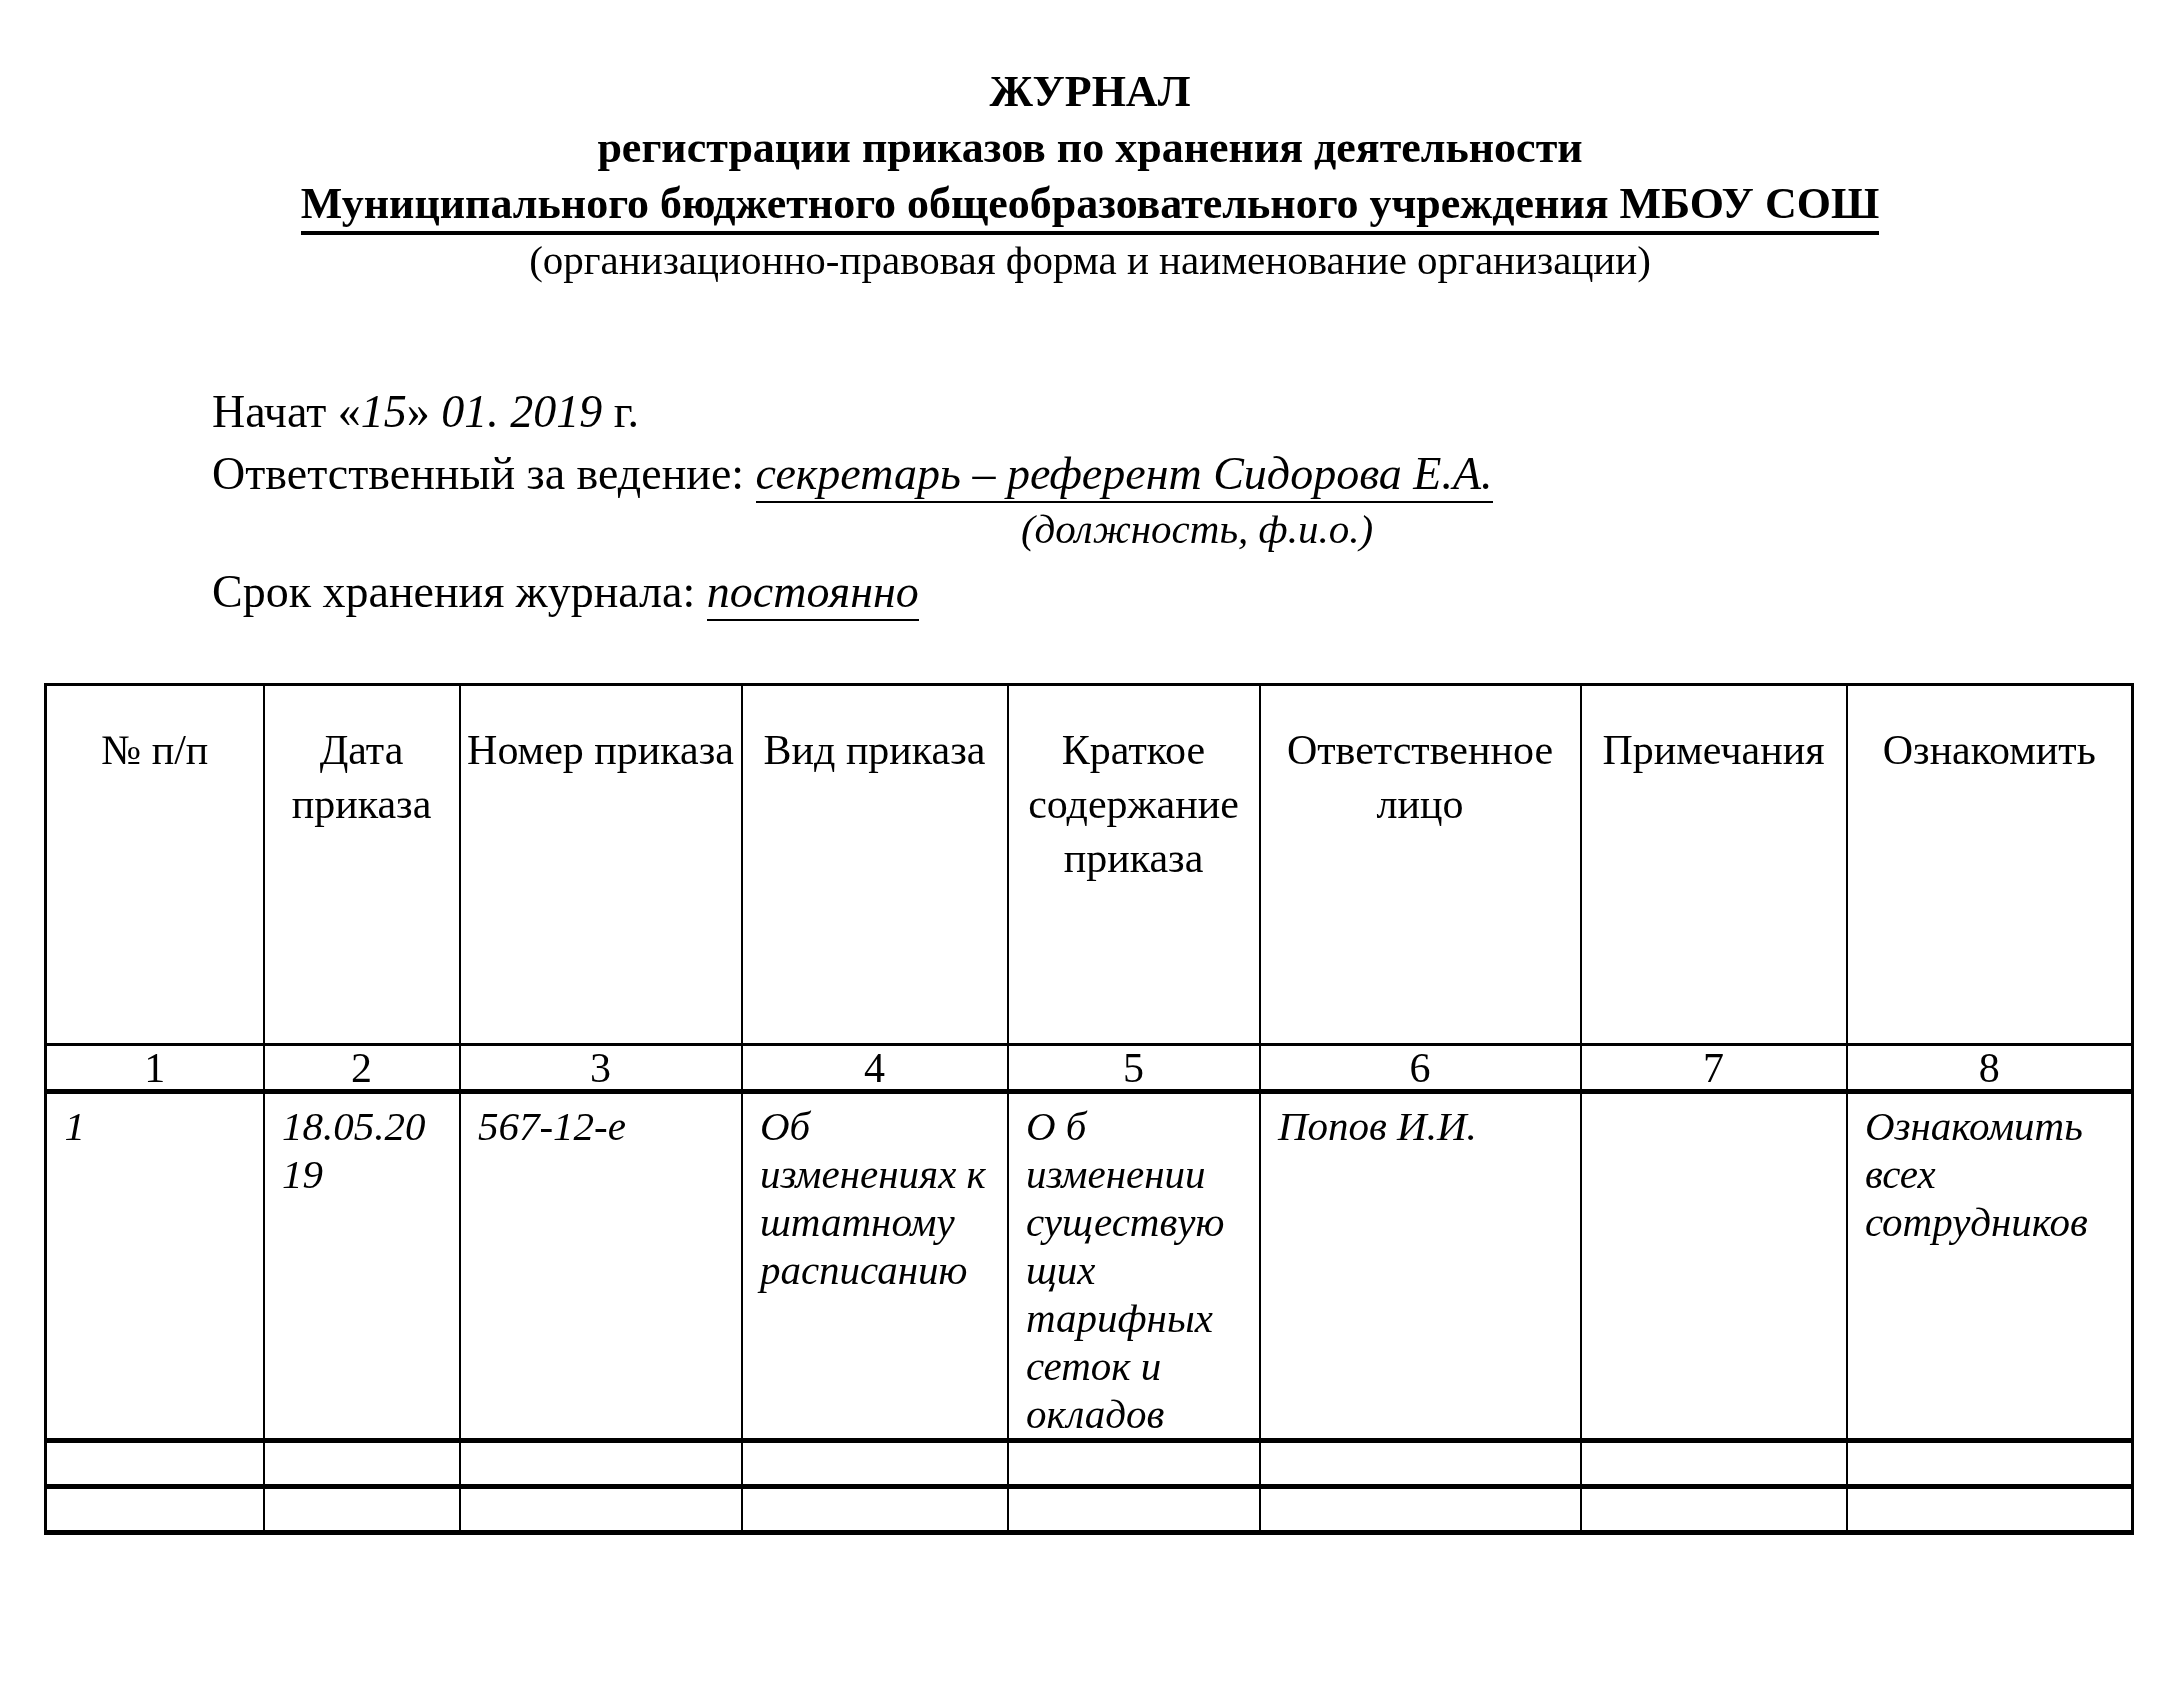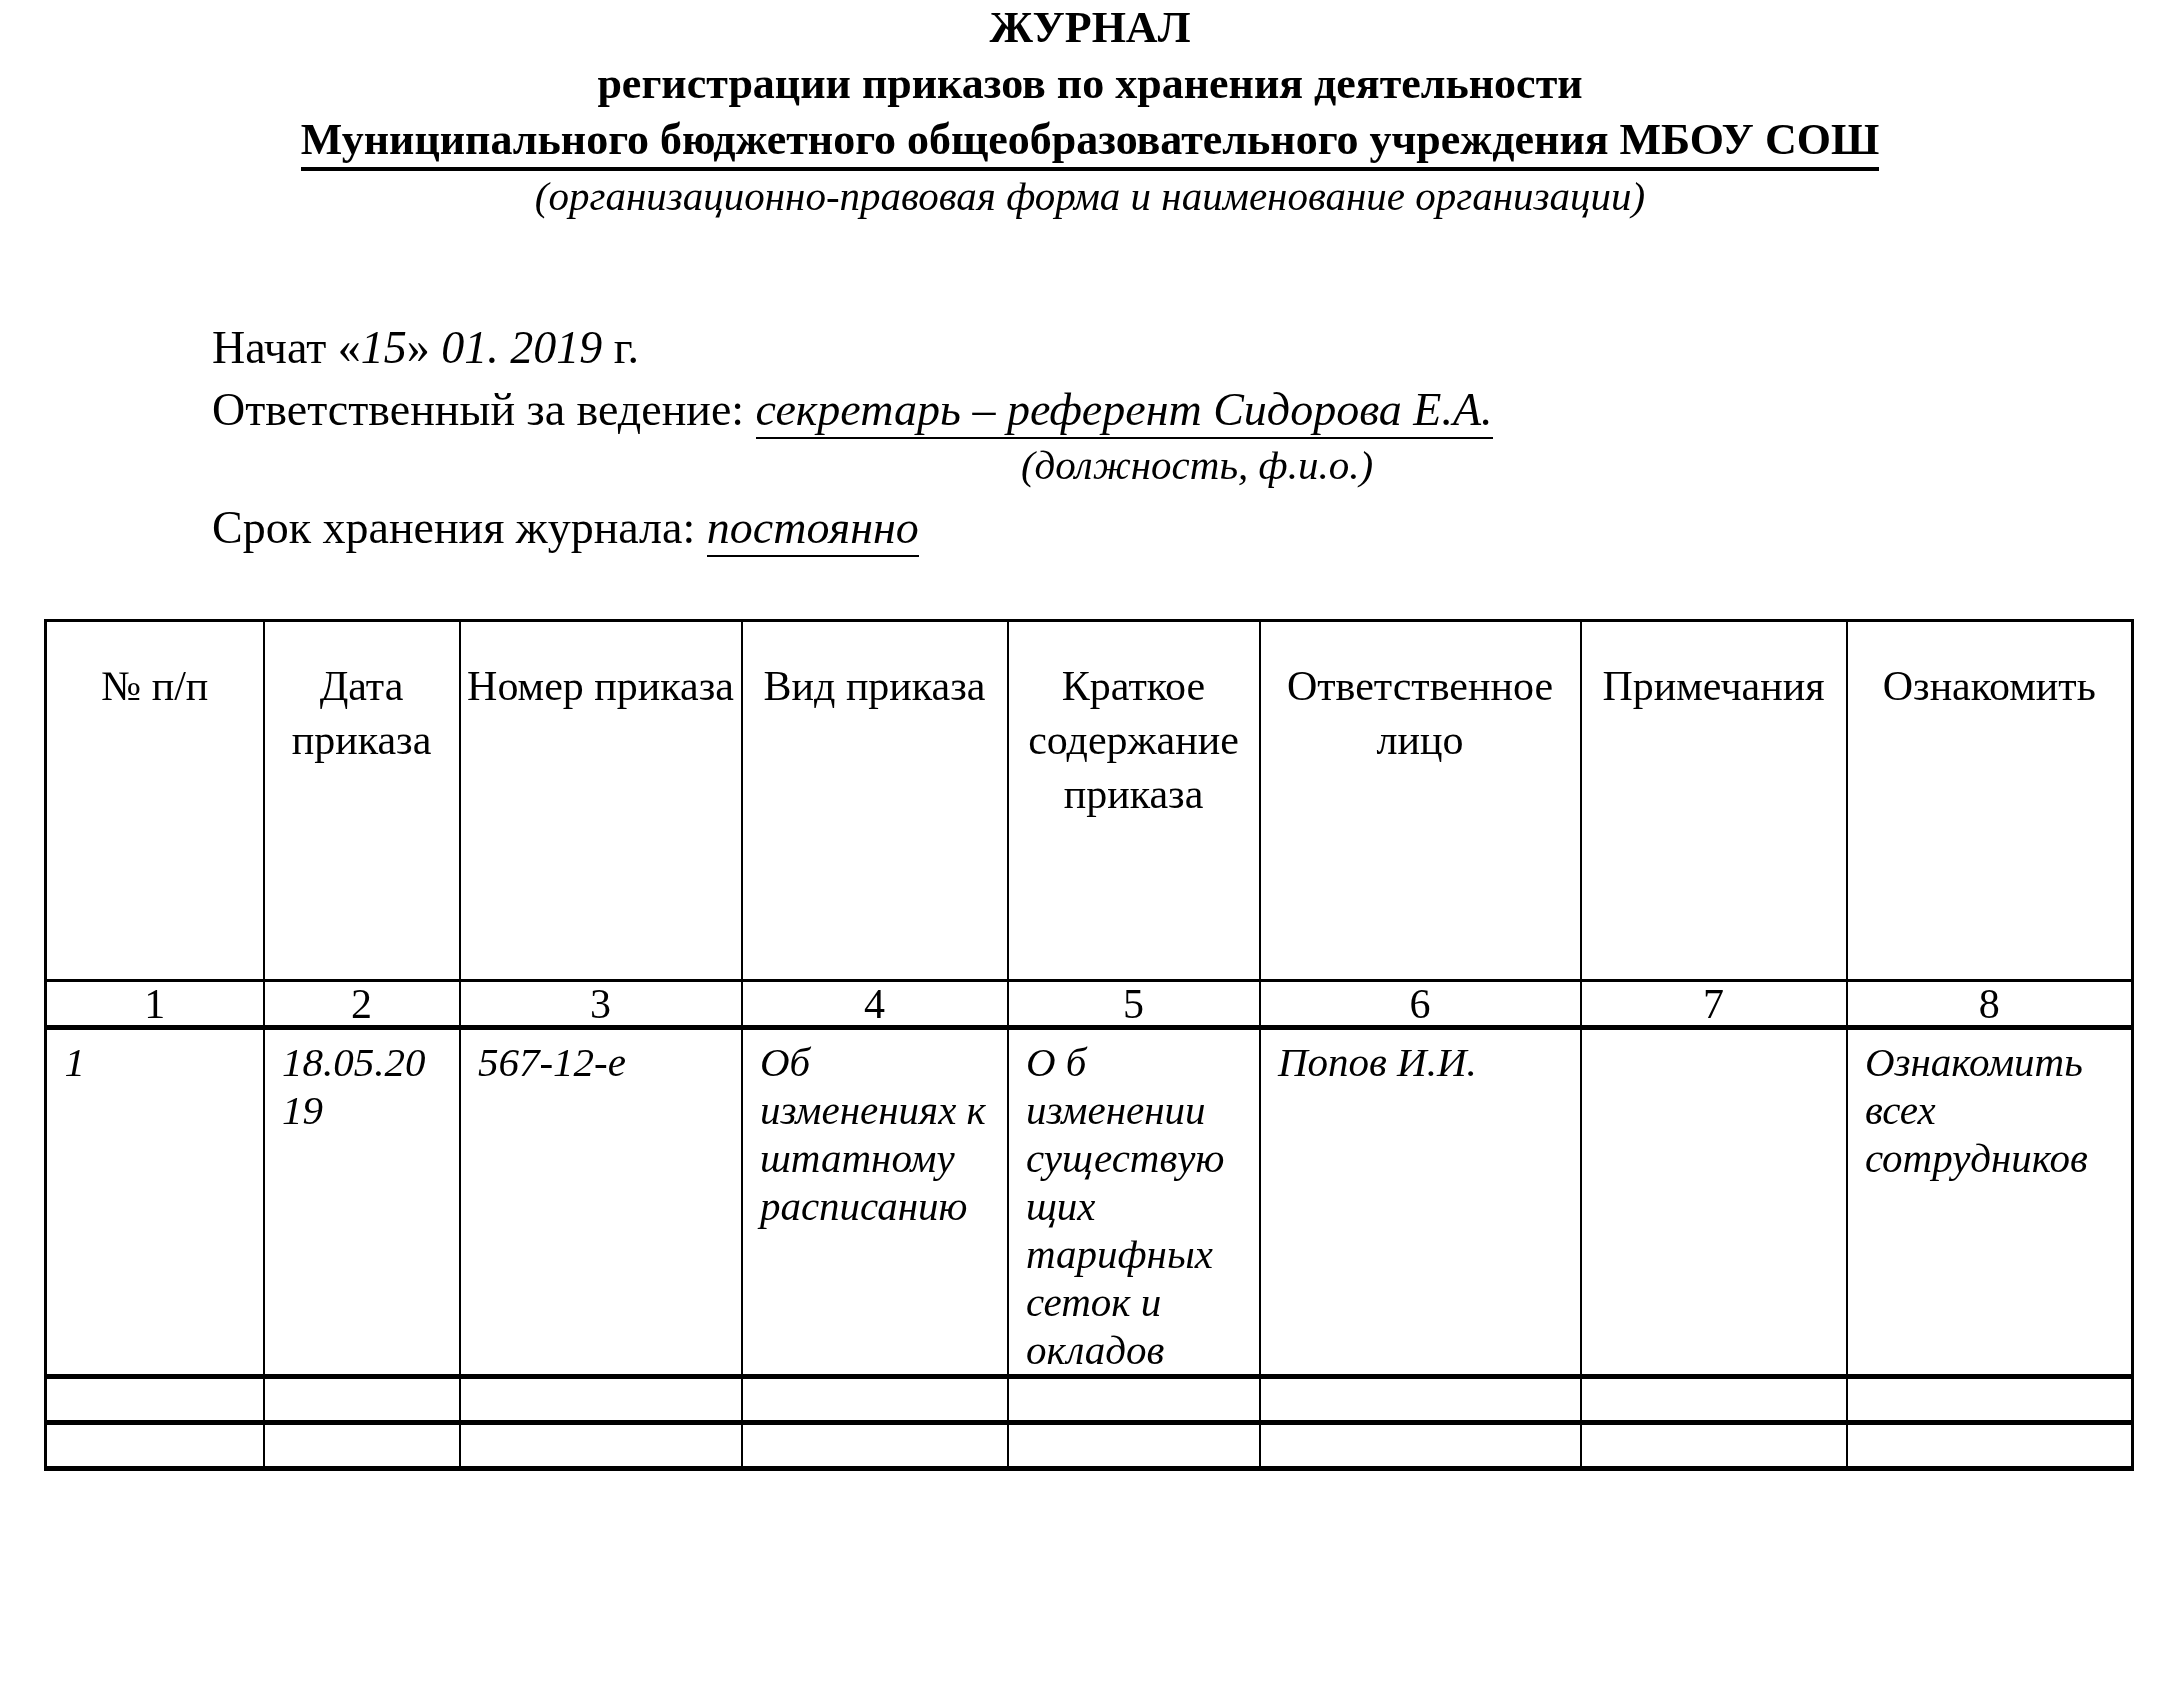--- a/index.html
+++ b/index.html
@@ -16,34 +16,34 @@
   }
   .page {
     width: 2180px;
     height: 1706px;
     position: relative;
     background: #ffffff;
   }
 
   
   .title-block {
+    padding-top: 64px;
     text-align: center;
   }
   .title-line {
     font-weight: bold;
     font-size: 44px;
     line-height: 56px;
     white-space: nowrap;
   }
   .title-underlined {
     border-bottom: 4.8px solid #000;
     padding-bottom: 2.9px;
   }
   .title-caption {
-    font-style: italic;
     font-size: 41px;
     line-height: 56px;
   }
 
   
   .meta-block {
     margin: 93px 0 0 212px;
     font-size: 46px;
     line-height: 62px;
   }

